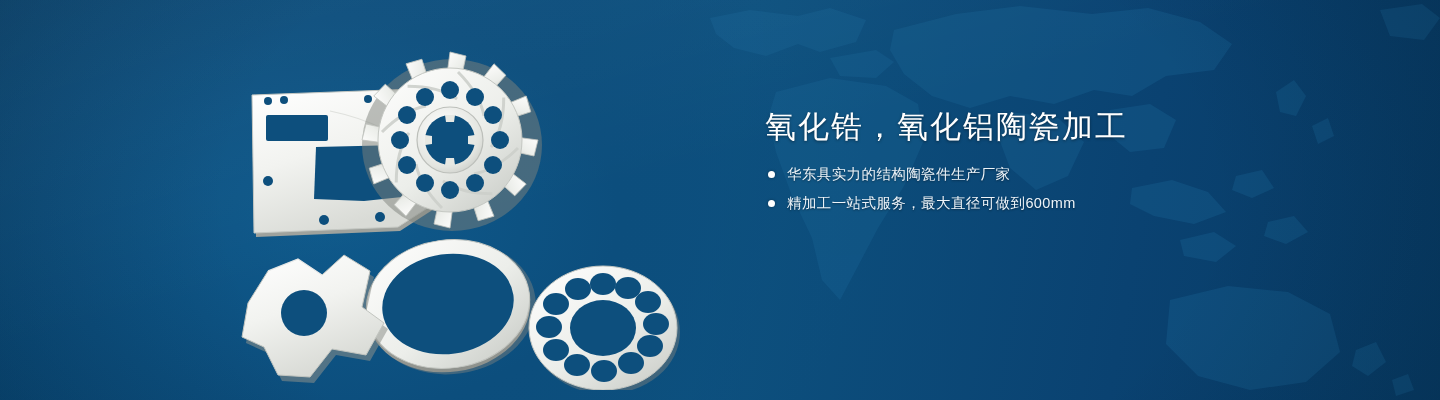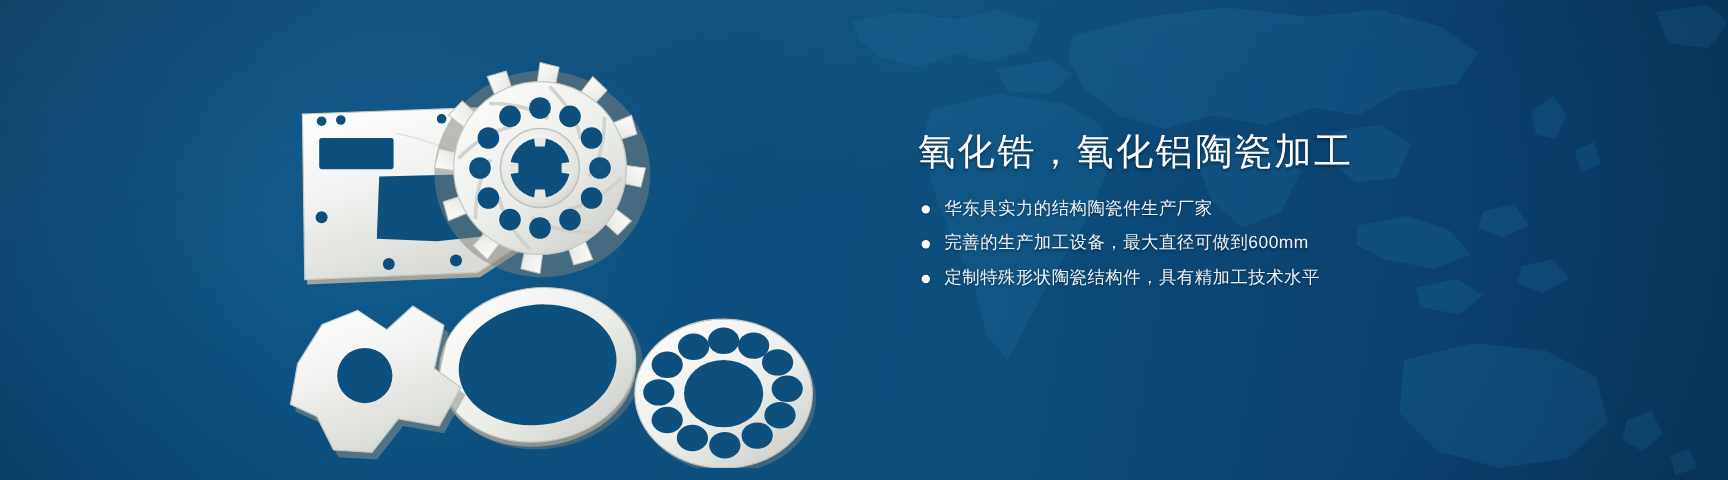--- a/index.html
+++ b/index.html
@@ -296,22 +296,18 @@
 
   <div class="copy">
     <h1 class="headline">氧化锆，氧化铝陶瓷加工</h1>
     <ul class="bullets">
       <li>
         <span class="dot"></span>
         <span>华东具实力的结构陶瓷件生产厂家</span>
       </li>
       <li>
         <span class="dot"></span>
-        <span>完善的生产加工设备，最大直径可做到600mm</span>
-      </li>
-      <li>
-        <span class="dot"></span>
-        <span>定制特殊形状陶瓷结构件，具有精加工技术水平</span>
+        <span>精加工一站式服务，最大直径可做到600mm</span>
       </li>
     </ul>
   </div>
 
 </div>
 
 </body></html>

